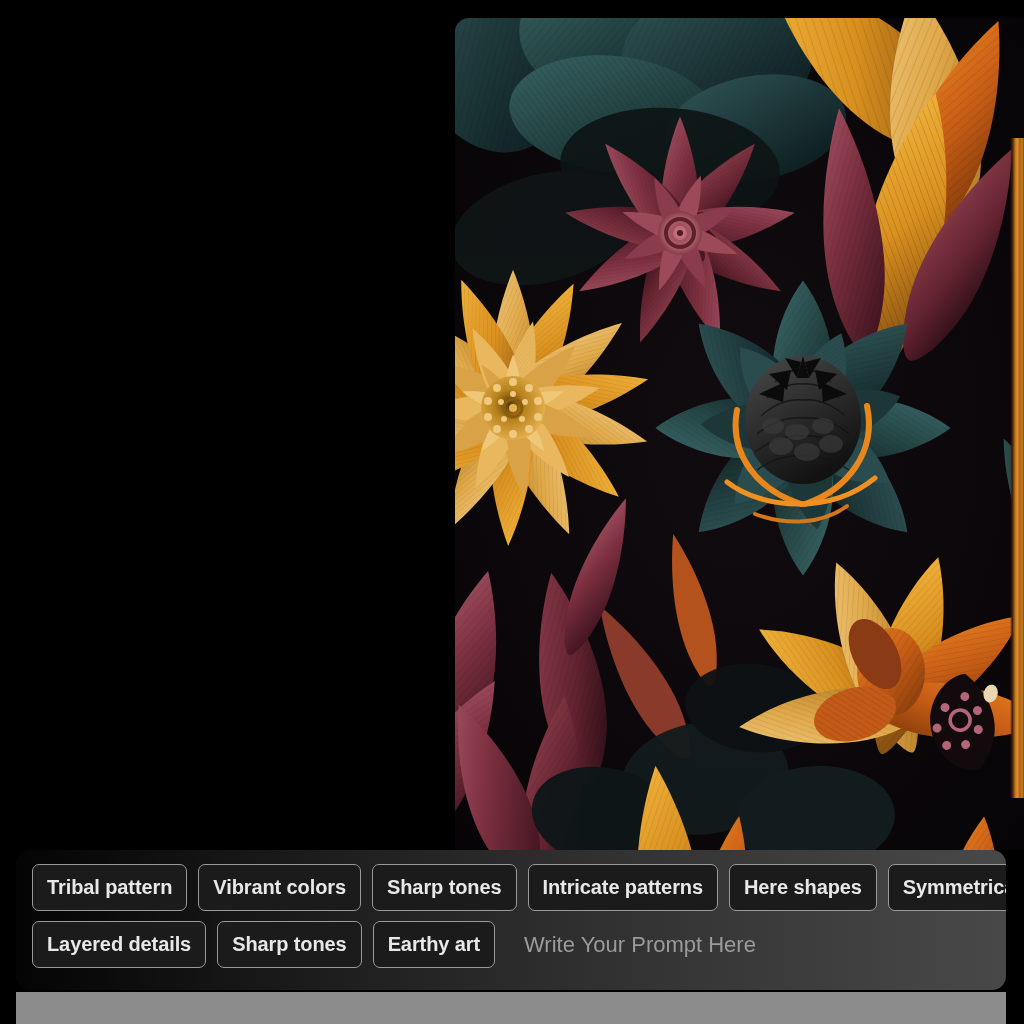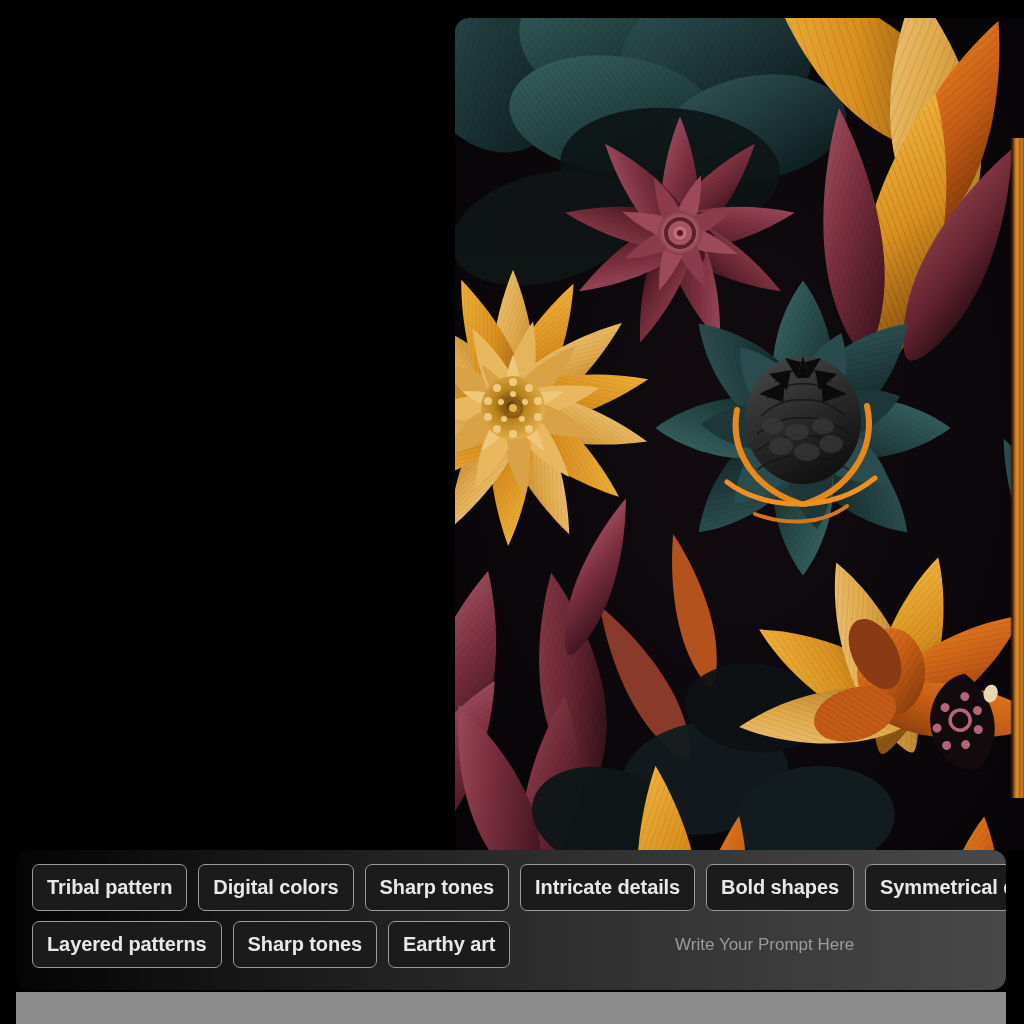--- a/index.html
+++ b/index.html
@@ -104,25 +104,24 @@
     user-select: none;
   }
 
   #prompt-input {
     flex: 1 1 auto;
     min-width: 40px;
     background: transparent;
     border: none;
     outline: none;
     color: #e8e8e8;
-    font-size: 17px;
+    font-size: 22px;
     font-family: "Liberation Sans", sans-serif;
     padding: 6px 0 6px 18px;
     letter-spacing: 0px;
-    text-align: center;
   }
   #prompt-input::placeholder {
     color: #9b9b9b;
     opacity: 1;
   }
 
   
   #bottom-strip {
     position: absolute;
     left: 16px;
@@ -846,29 +845,29 @@
       <rect width="569" height="832" style="fill:#000;opacity:0.0"></rect>
     </svg>
 
     <div id="panel-edge-strip"></div>
   </div>
 
   <div id="prompt-bar">
 
     <div class="chip-row">
       <div class="chip">Tribal pattern</div>
-      <div class="chip">Digital colors</div>
+      <div class="chip">Vibrant colors</div>
       <div class="chip">Sharp tones</div>
-      <div class="chip">Intricate details</div>
-      <div class="chip">Bold shapes</div>
+      <div class="chip">Intricate patterns</div>
+      <div class="chip">Here shapes</div>
       <div class="chip">Symmetrical design</div>
     </div>
 
     <div class="chip-row">
-      <div class="chip">Layered patterns</div>
+      <div class="chip">Layered details</div>
       <div class="chip">Sharp tones</div>
       <div class="chip">Earthy art</div>
       <input id="prompt-input" type="text" placeholder="Write Your Prompt Here" style="">
     </div>
 
   </div>
 
   <div id="bottom-strip"></div>
 
 </div>

